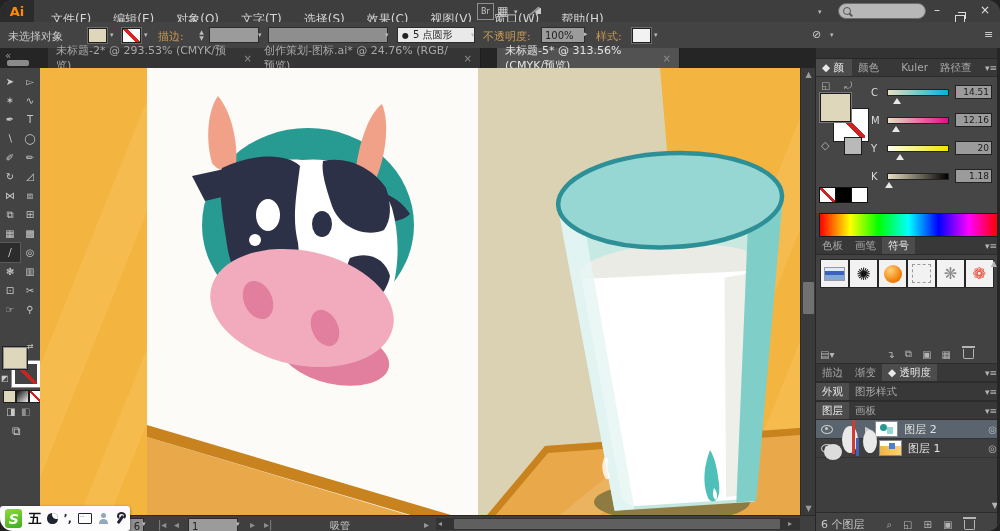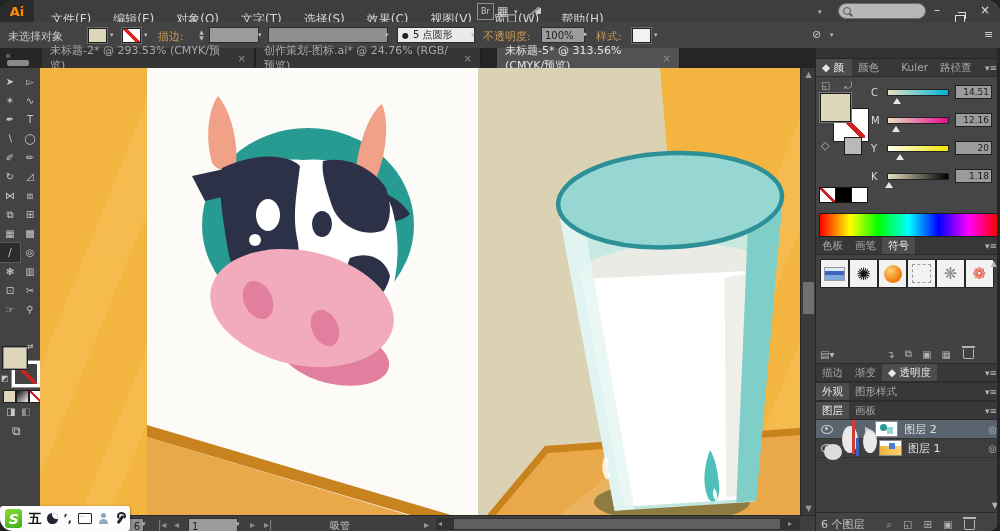--- a/index.html
+++ b/index.html
@@ -168,21 +168,21 @@
     <div class="abs obtn" style="left:668px;top:4px;">文档设置</div>
     <div class="abs obtn" style="left:748px;top:4px;">首选项</div>
     <span class="abs mi-ic" style="left:812px;top:6px;font-size:11px;">⊘</span>
     <span class="abs ddarrow" style="left:828px;top:9px;">▾</span>
     <span class="abs mi-ic" style="left:984px;top:6px;">≡</span>
   </div>
 
   <div class="abs tabbar">
     <span class="abs" style="left:5px;top:2px;color:#9a9a9a;font-size:10px;">«</span>
     <div class="abs" style="left:7px;top:12px;width:22px;height:6px;background:#8a8a8a;border-radius:2px;"></div>
-    <div class="abs dtab inactive" style="left:42px;width:196px;justify-content:flex-end;">
+    <div class="abs dtab inactive" style="left:48px;width:196px;justify-content:flex-end;">
       <span>未标题-2* @ 293.53% (CMYK/预览)</span>
         <span class="x">×</span>
     </div>
     <div class="abs dtab inactive" style="left:256px;width:208px;">
       <span>创作策划-图标.ai* @ 24.76% (RGB/预览)</span>
         <span class="x">×</span>
     </div>
     <div class="abs dtab active" style="left:497px;width:166px;">
       <span>未标题-5* @ 313.56% (CMYK/预览)</span>
         <span class="x">×</span>

